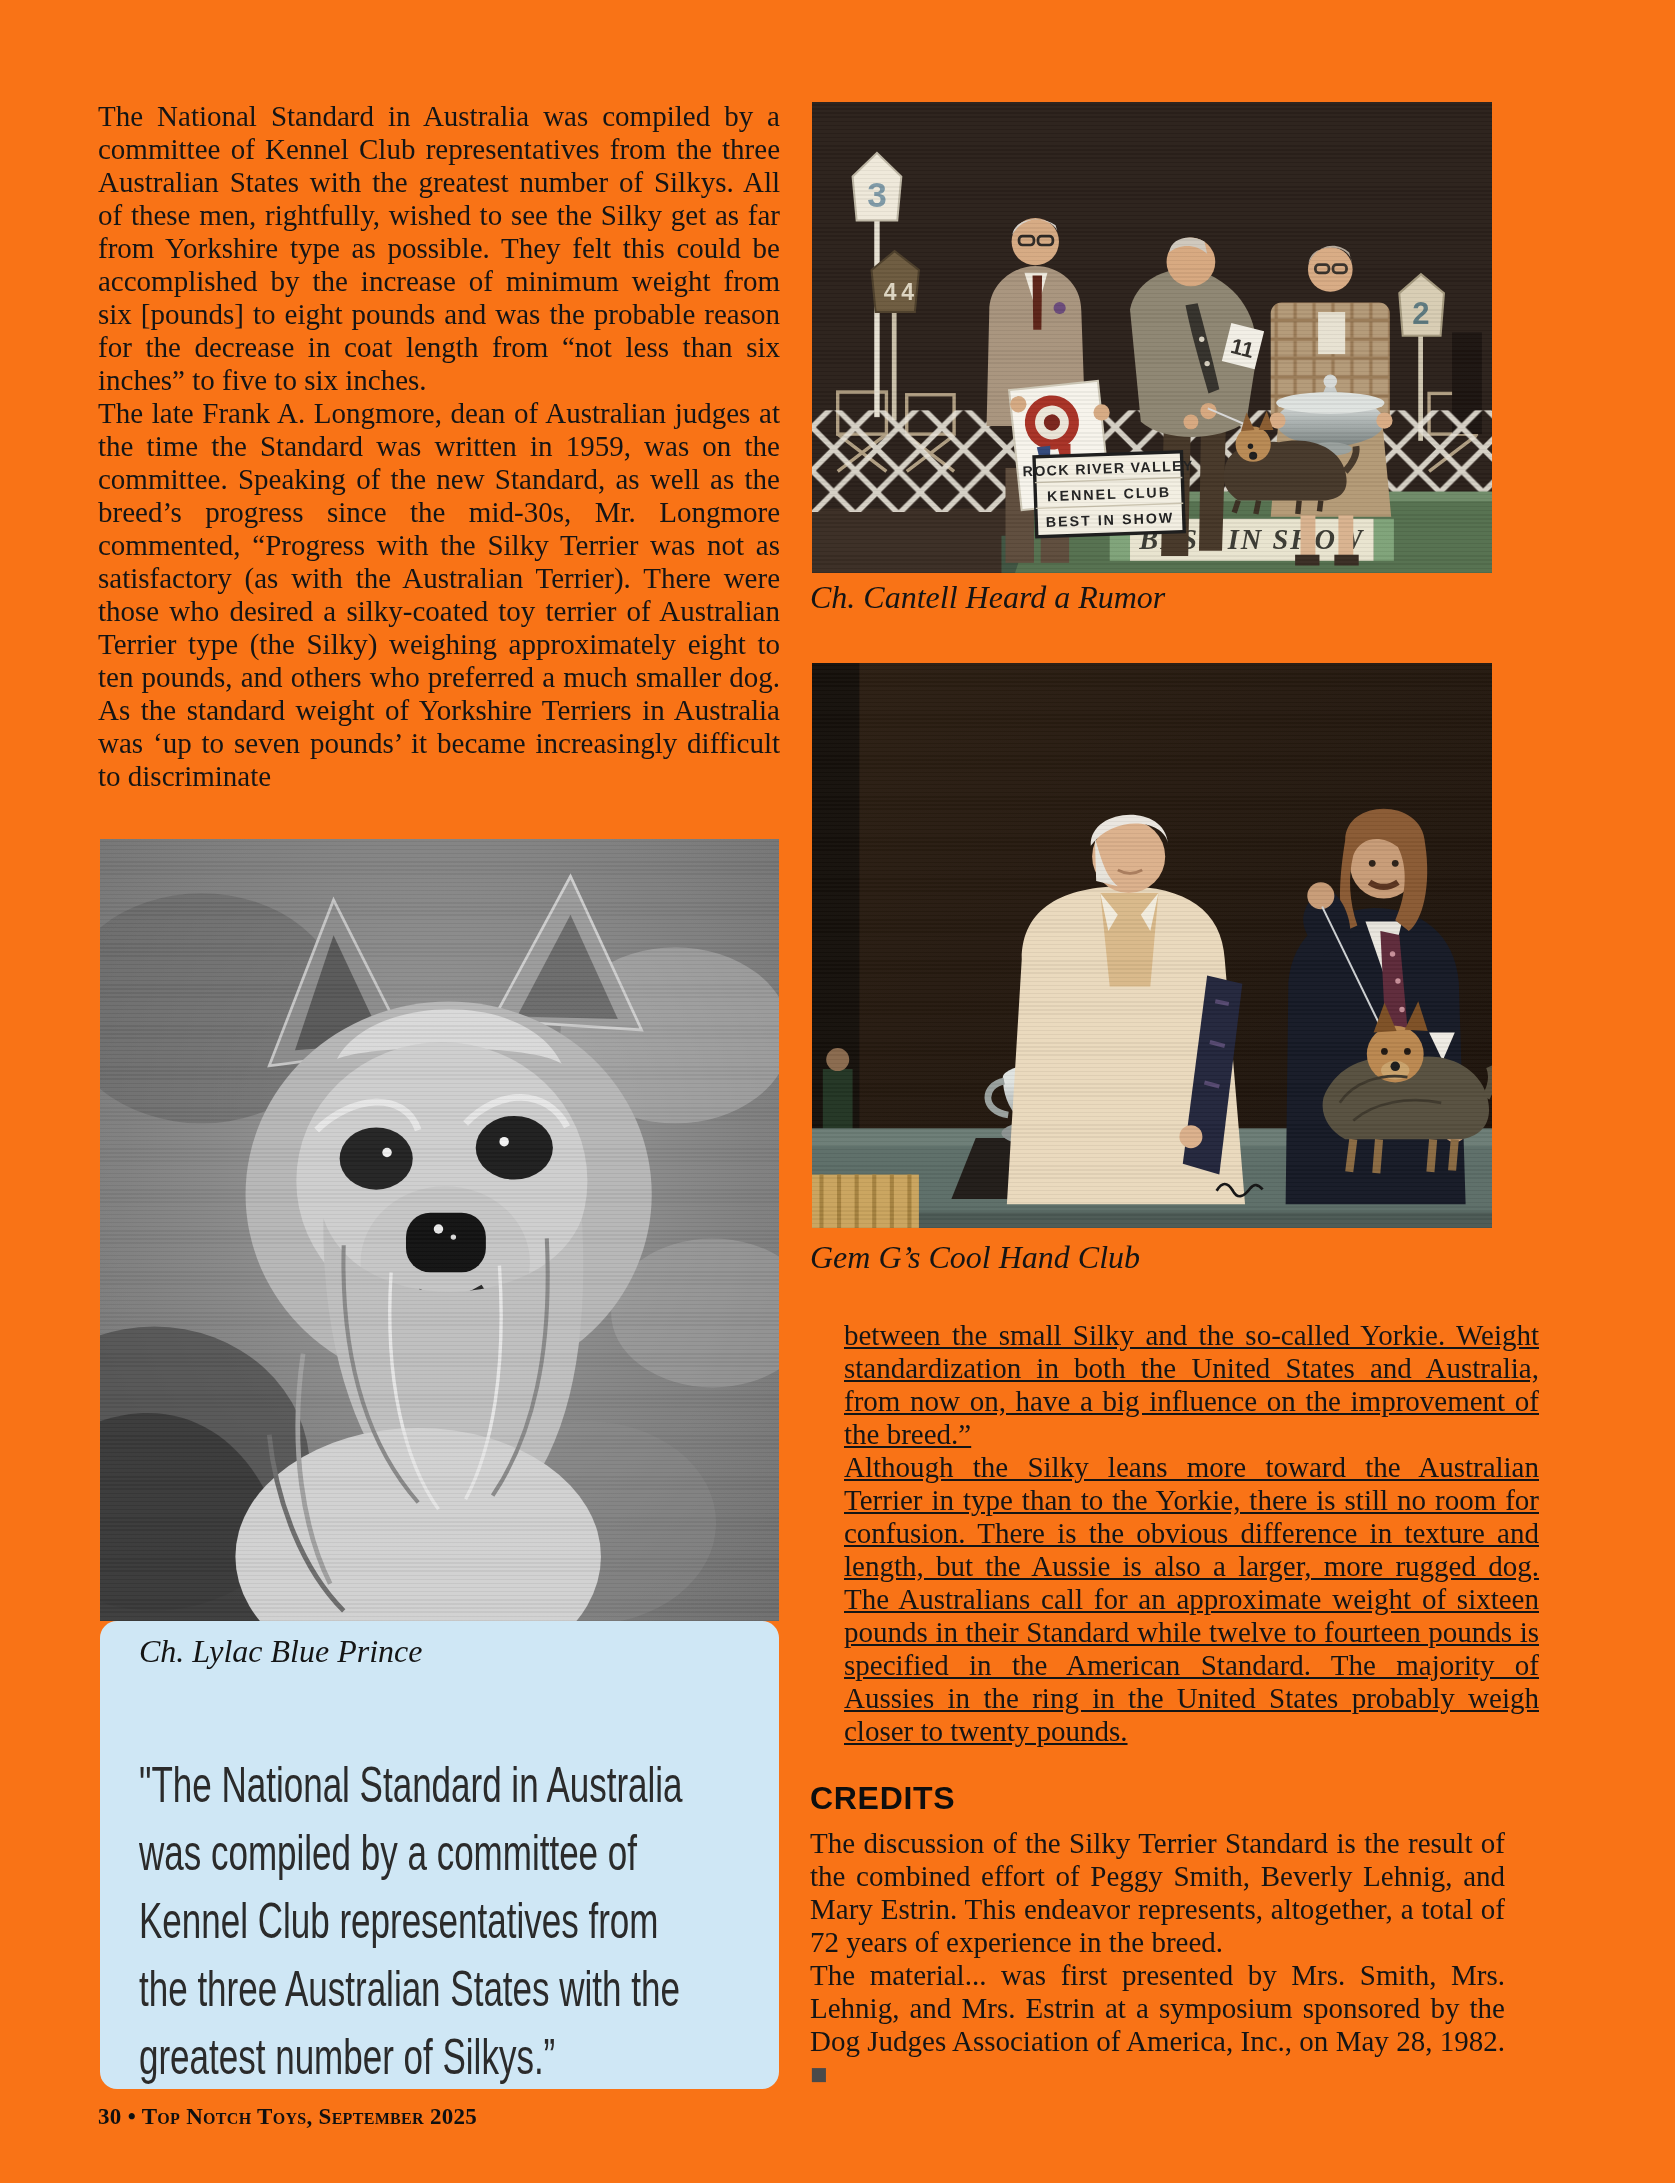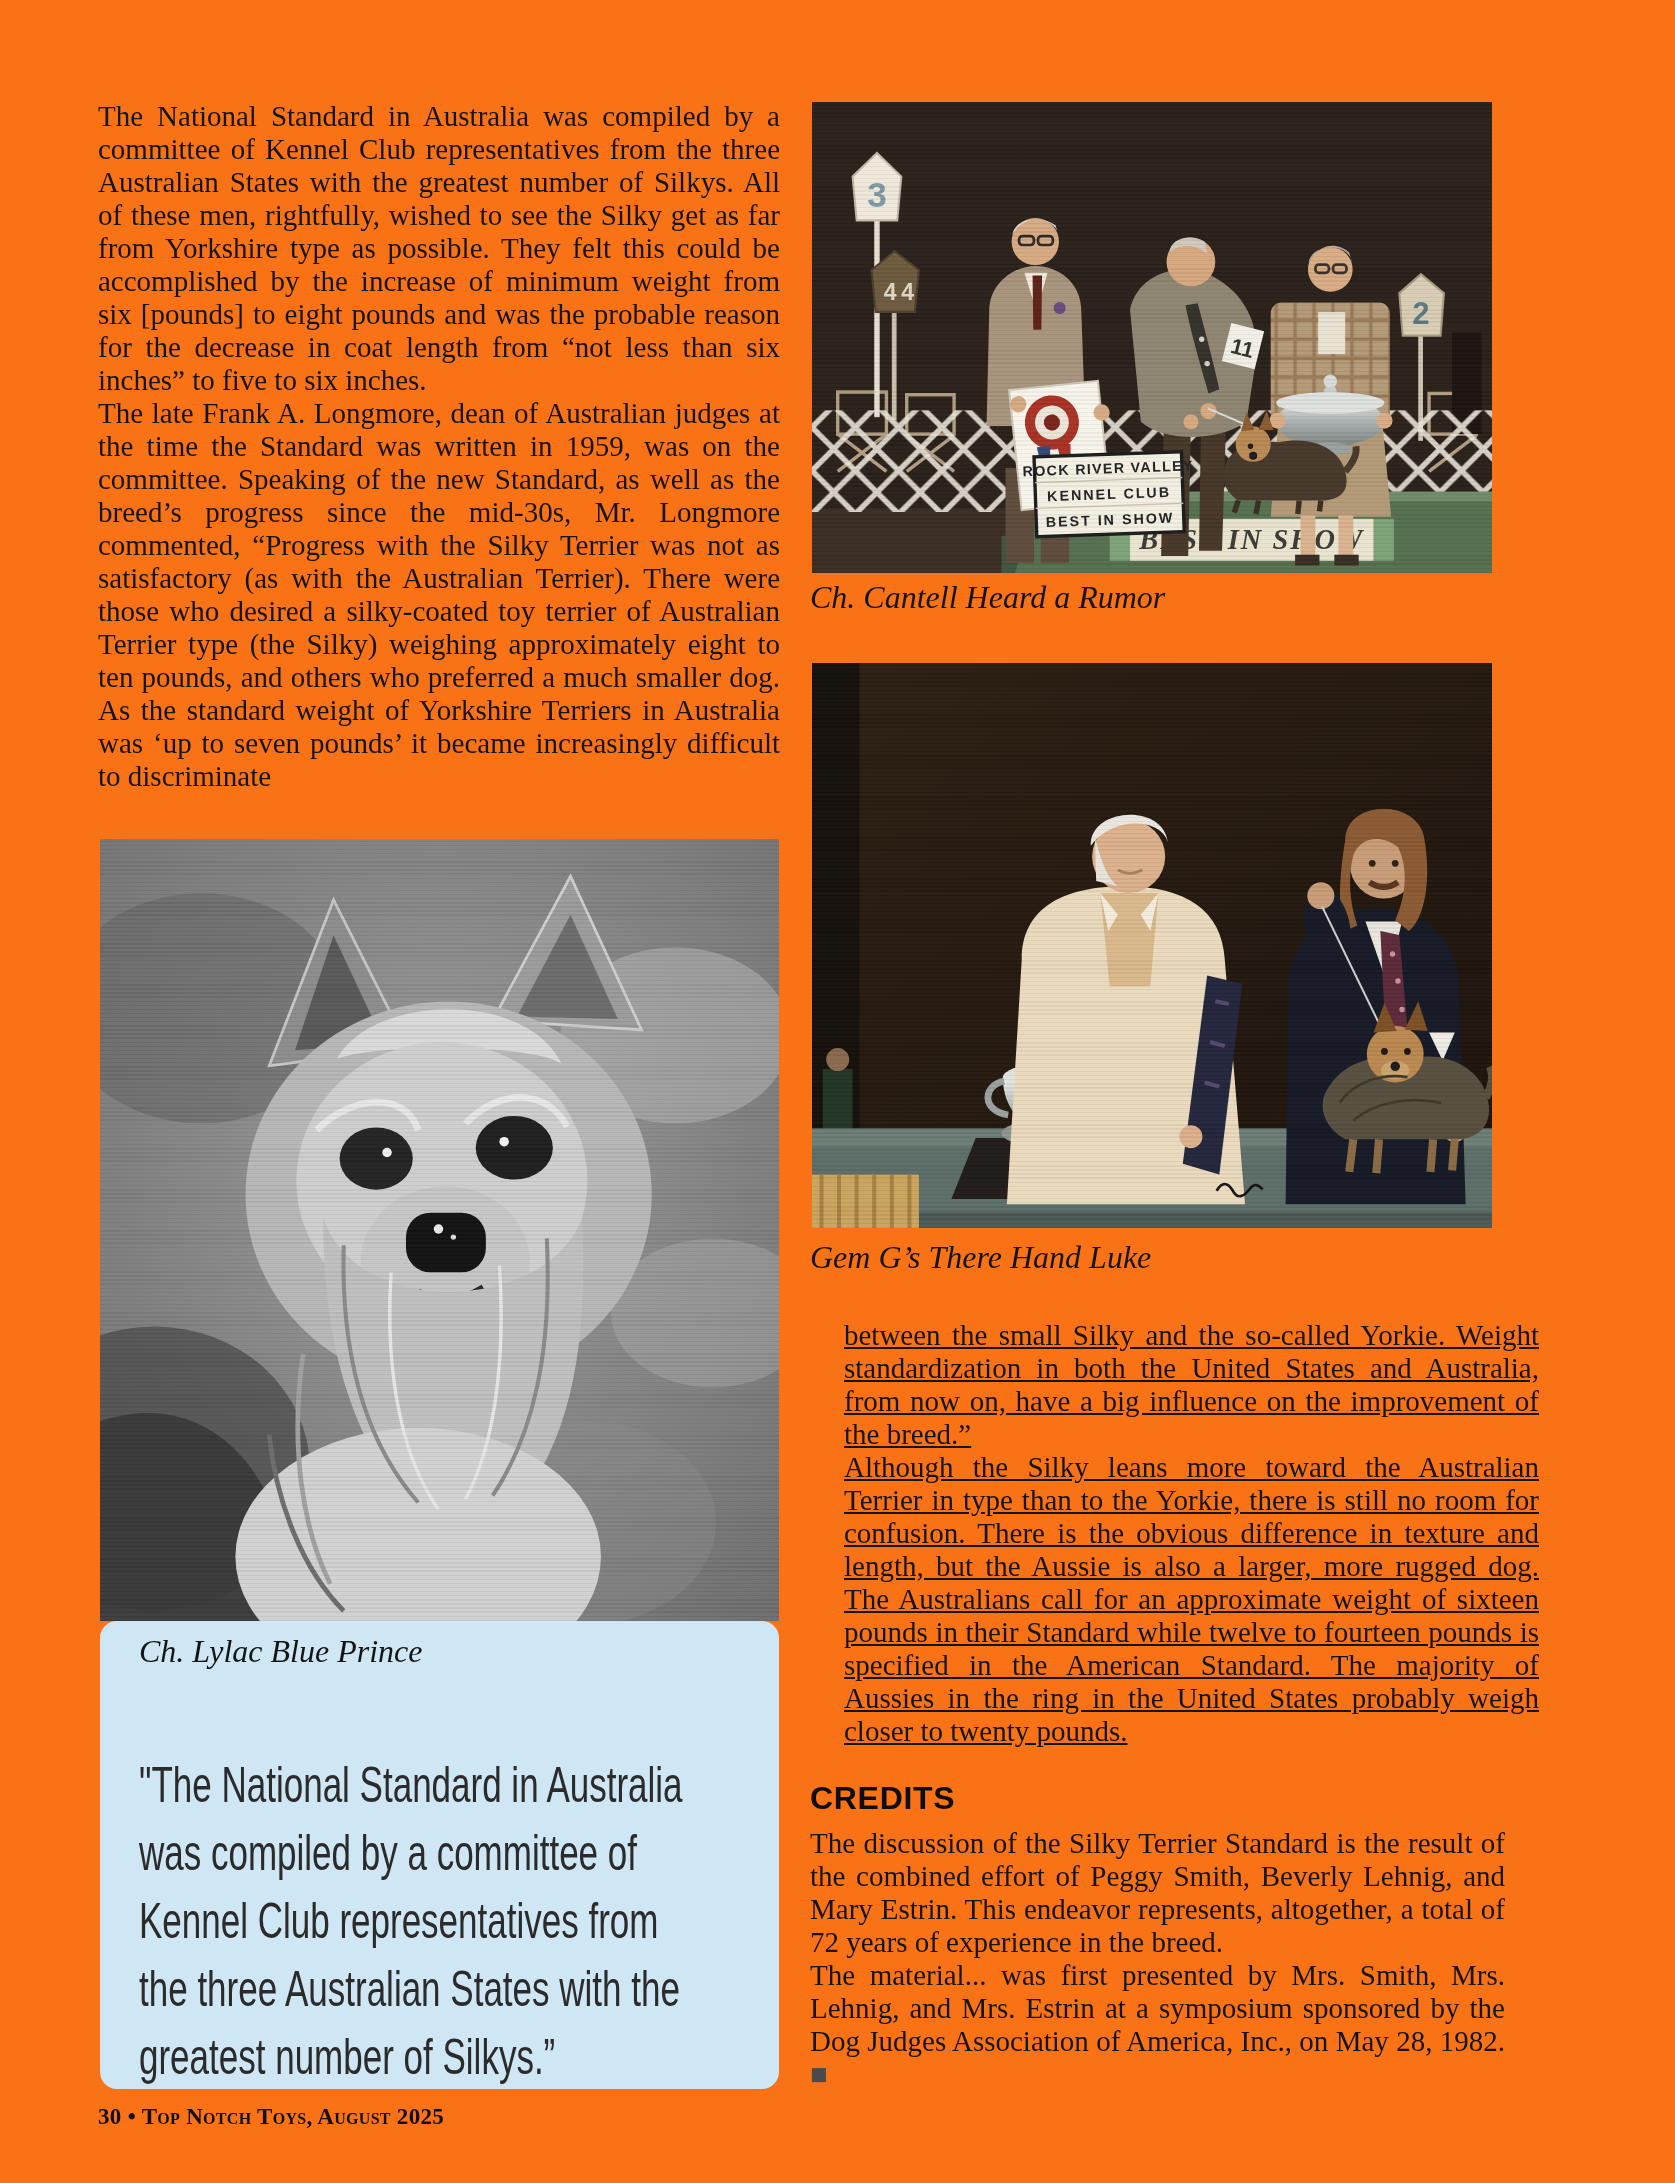--- a/index.html
+++ b/index.html
@@ -84,21 +84,21 @@
     <div class="abs caption" style="left:39px;top:12.2px;">Ch. Lylac Blue Prince</div>
     <div class="abs quote-wrap" style="left:39px;top:130px;">
       <div class="quote-line">"The National Standard in Australia</div>
       <div class="quote-line">was compiled by a committee of</div>
       <div class="quote-line">Kennel Club representatives from</div>
       <div class="quote-line">the three Australian States with the</div>
       <div class="quote-line">greatest number of Silkys.”</div>
     </div>
   </div>
 
-  <div class="abs footer" style="left:98px;top:2104px;">30 • Top Notch Toys, August 2025</div>
+  <div class="abs footer" style="left:98px;top:2104px;">30 • Top Notch Toys, September 2025</div>
 
   <figure class="abs photo scan" style="left:812px;top:102px;width:680px;height:471px;">
     <svg viewBox="0 0 1005 695" preserveAspectRatio="none">
       <defs>
         <pattern id="lat" width="64" height="64" patternUnits="userSpaceOnUse">
           <path d="M0 32 L32 0 L64 32 L32 64 Z" fill="none" stroke="#e8e3d8" stroke-width="8"></path>
         </pattern>
         <pattern id="plaid" width="28" height="28" patternUnits="userSpaceOnUse">
           <rect width="28" height="28" fill="#b49a78"></rect>
           <path d="M0 14 H28 M14 0 V28" stroke="#86643f" stroke-width="5" opacity="0.6"></path>
@@ -321,21 +321,21 @@
         <ellipse cx="862" cy="602" rx="21" ry="14" fill="#caa36c"></ellipse>
         <circle cx="862" cy="596" r="7" fill="#1c1c1c"></circle>
         <circle cx="846" cy="574" r="5" fill="#201812"></circle>
           <circle cx="880" cy="574" r="5" fill="#201812"></circle>
         <path d="M996,642 C1006,624 1008,610 1002,596" stroke="#57503f" stroke-width="12" fill="none"></path>
         <path d="M780,650 C800,620 840,606 880,612 M800,676 C830,650 880,640 930,650" stroke="#3e382c" stroke-width="4" fill="none"></path>
       </g>
       <path d="M598,780 q12,-20 24,0 q10,18 26,-4 q8,-10 18,2" stroke="#141414" stroke-width="4" fill="none"></path>
     </svg>
   </figure>
-  <div class="abs caption" style="left:810px;top:1239px;">Gem G’s There Hand Luke</div>
+  <div class="abs caption" style="left:810px;top:1239px;">Gem G’s Cool Hand Club</div>
 
   <div class="abs body" style="left:844px;top:1319px;width:695px;text-decoration:underline;">
     <p>between the small Silky and the so-called Yorkie. Weight standardization in both the United States and Australia, from now on, have a big influence on the improvement of the breed.”</p>
     <p>Although the Silky leans more toward the Australian Terrier in type than to the Yorkie, there is still no room for confusion. There is the obvious difference in texture and length, but the Aussie is also a larger, more rugged dog. The Australians call for an approximate weight of sixteen pounds in their Standard while twelve to fourteen pounds is specified in the American Standard. The majority of Aussies in the ring in the United States probably weigh closer to twenty pounds.</p>
   </div>
 
   <div class="abs" style="left:810px;top:1780px;width:695px;">
     <h2 class="credits-h">CREDITS</h2>
     <div class="body">
       <p>The discussion of the Silky Terrier Standard is the result of the combined effort of Peggy Smith, Beverly Lehnig, and Mary Estrin. This endeavor represents, altogether, a total of 72 years of experience in the breed.</p>

